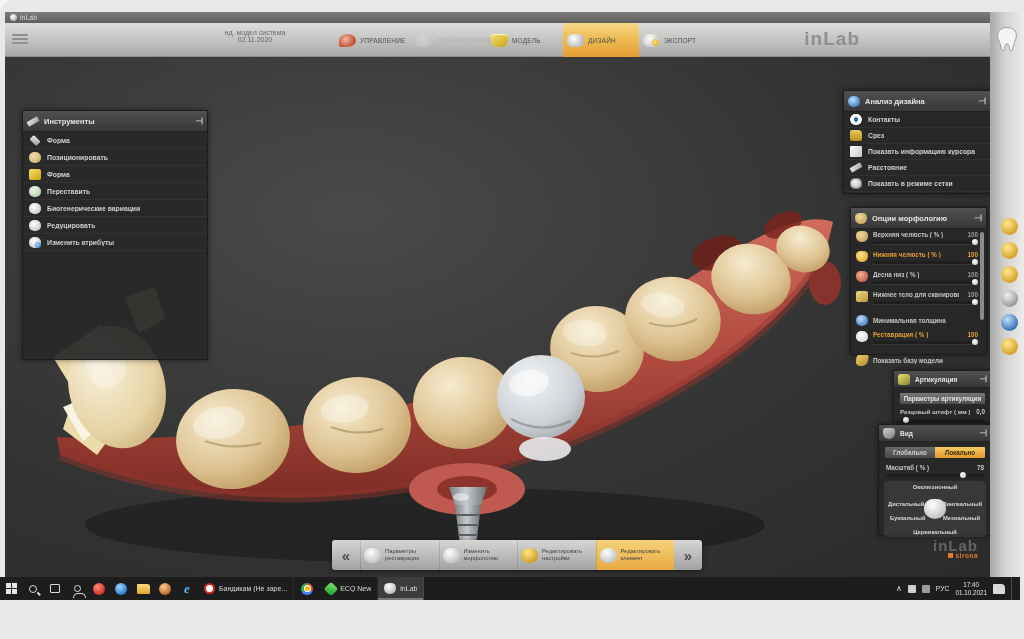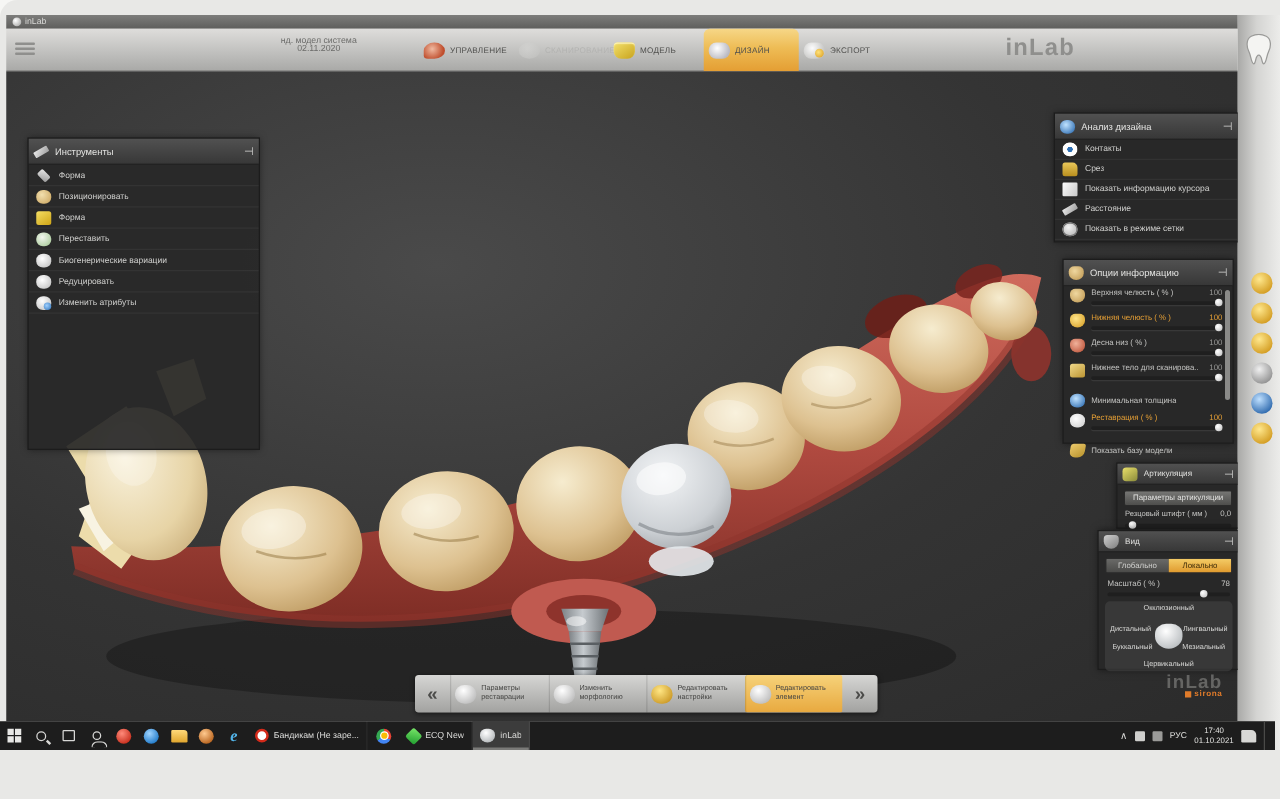--- a/index.html
+++ b/index.html
@@ -32,21 +32,21 @@
     background:radial-gradient(circle at 40% 40%,#ffe27a,#d89a1e);}
   .biglogo{position:absolute;right:130px;top:5px;font-size:19px;font-weight:bold;color:#8f8f8d;letter-spacing:1px;}
   
   .rightstrip{position:absolute;left:990px;top:12px;width:34px;height:588px;
     background:linear-gradient(90deg,#a9a9a7,#d4d4d2 45%,#ececea);}
   .toothlogo{position:absolute;left:995px;top:27px;width:24px;height:26px;}
   
   .viewport{position:absolute;left:5px;top:57px;width:985px;height:520px;
     background:radial-gradient(ellipse at 35% 30%,#4a4a4a,#343434 55%,#2b2b2b);overflow:hidden;}
   
-  .panel{position:absolute;background:rgba(40,40,40,.93);border:1px solid #1c1c1c;color:#c9c9c7;box-shadow:0 0 6px rgba(0,0,0,.5);}
+  .panel{position:absolute;background:rgba(40,40,40,.93);border:1px solid #1c1c1c;color:#c9c9c7;box-shadow:0 0 6px rgba(0,0,0,.5);font-weight:bold;}
   .p-head{display:flex;align-items:center;height:21px;background:linear-gradient(rgba(88,88,88,.85),rgba(58,58,58,.85));
     padding:0 4px;gap:5px;border-bottom:1px solid #222;}
   .p-head .p-title{flex:1;font-size:7.5px;color:#e2e2e0;}
   .p-collapse{font-size:9px;color:#cfcfcd;cursor:pointer;line-height:1;}
   .p-row{display:flex;align-items:center;gap:6px;padding:0 6px;height:17px;border-bottom:1px solid rgba(255,255,255,.05);cursor:pointer;}
   .p-lb{font-size:6.8px;color:#cfcfcd;white-space:nowrap;overflow:hidden;}
   .p-ic{width:12px;height:11px;border-radius:50%;flex:0 0 auto;}
   .i-diamond{background:linear-gradient(135deg,#e8e8e8,#9a9a9a);border-radius:2px;transform:rotate(45deg) scale(.8,.55);}
   .i-toothtan{background:radial-gradient(circle at 38% 35%,#f2dfae,#c8a159);border-radius:45%;}
   .i-cube{background:linear-gradient(145deg,#f4de63,#cfa516);border-radius:2px;}
@@ -350,21 +350,21 @@
       </div>
       <div class="p-row" style="height:16px;">
         <span class="p-ic i-grid"></span>
         <span class="p-lb">Показать в режиме сетки</span>
       </div>
     </div>
 
     <div class="panel" style="left:845px;top:150px;width:137px;height:148px;">
       <div class="p-head">
         <span class="p-ic i-archtan"></span>
-        <span class="p-title">Опции информацию</span>
+        <span class="p-title">Опции морфологию</span>
         <span class="p-collapse">⊣</span>
       </div>
       <div class="vo-row">
         <span class="p-ic i-archtan"></span>
         <div class="vo-main">
           <div class="vo-top">
               <span class="vo-lb">Верхняя челюсть ( % )</span>
               <span class="vo-val">100</span>
             </div>
           <div class="vo-slider">

